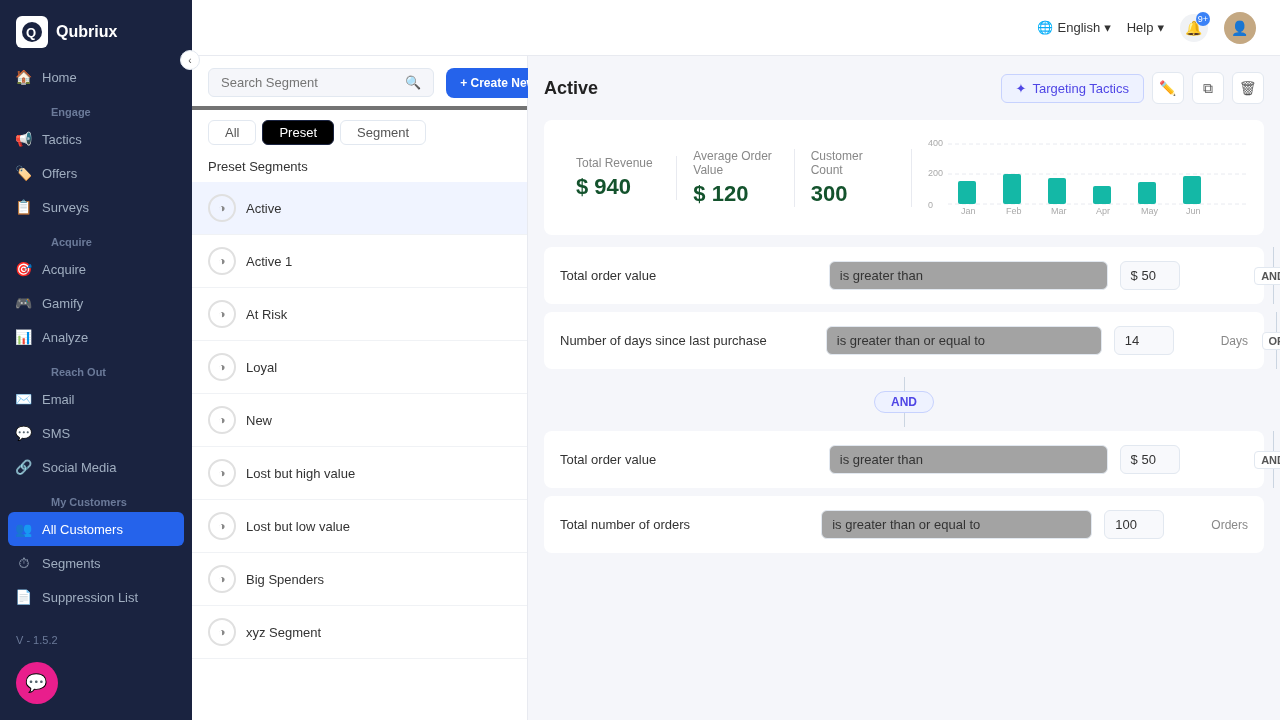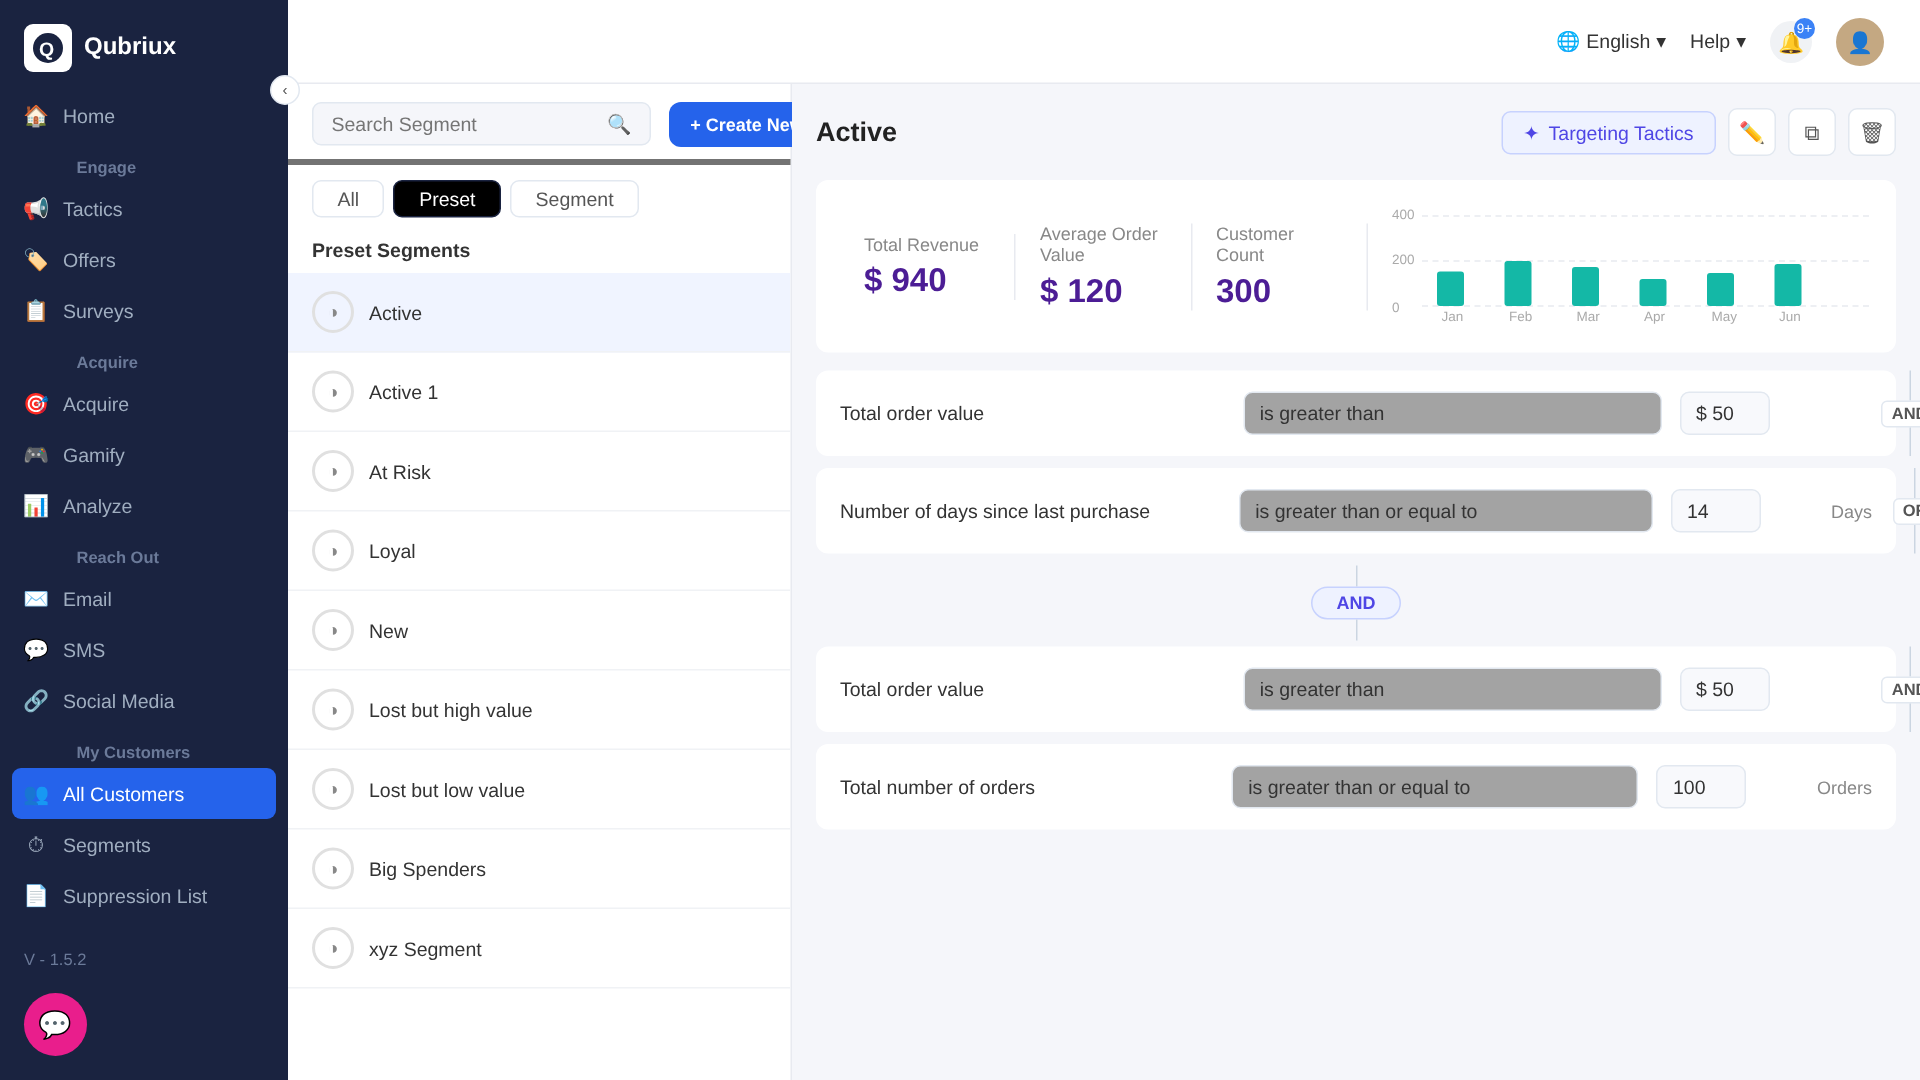--- a/index.html
+++ b/index.html
@@ -31,41 +31,41 @@
 
     
     .content { flex: 1; display: flex; overflow: hidden; }
 
     
     .segment-panel { width: 336px; background: #fff; border-right: 1px solid #e8eaf0; display: flex; flex-direction: column; flex-shrink: 0; }
     .search-input-wrap { display: flex; align-items: center; background: #f5f6fa; border: 1px solid #e2e8f0; border-radius: 6px; padding: 6px 12px; gap: 8px; }
     .search-input { border: none; background: transparent; outline: none; flex: 1; font-size: 13px; color: #888; }
     .filter-tab { padding: 4px 16px; border-radius: 6px; border: 1px solid #e2e8f0; font-size: 13px; cursor: pointer; color: #555; background: #fff; }
     .filter-tab.active { background: #000000; color: #fff; border-color: #1a2340; }
-    .segment-list-label { padding: 8px 16px; font-size: 13px; font-weight: 700; color: #333; }
+    .segment-list-label { padding: 8px 16px; font-size: 13px; font-weight: 400; color: #333; }
     .segment-list { flex: 1; overflow-y: auto; }
     .segment-item { display: flex; align-items: center; gap: 10px; padding: 12px 16px; cursor: pointer; border-bottom: 1px solid #f0f2f5; }
     .segment-item.selected { background: #f0f4ff; }
     .seg-icon { width: 28px; height: 28px; border-radius: 50%; border: 2px solid #e0e0e0; display: flex; align-items: center; justify-content: center; font-size: 12px; color: #888; flex-shrink: 0; }
     .seg-name { font-size: 13px; color: #333; }
 
     
     .detail-panel { flex: 1; background: #f5f6fa; overflow-y: auto; padding: 16px; }
     .detail-header { display: flex; align-items: center; justify-content: space-between; margin-bottom: 16px; }
     .detail-title { font-size: 18px; font-weight: 600; color: #222; }
     .detail-actions { display: flex; align-items: center; gap: 8px; }
     .tactics-btn { display: flex; align-items: center; gap: 6px; background: #eef2ff; border: 1px solid #c7d2fe; color: #4f46e5; border-radius: 6px; padding: 6px 14px; cursor: pointer; font-size: 13px; }
     .icon-btn { width: 32px; height: 32px; border-radius: 6px; border: 1px solid #e2e8f0; background: #fff; display: flex; align-items: center; justify-content: center; cursor: pointer; font-size: 14px; color: #555; }
 
     
     .stats-card { background: #fff; border-radius: 8px; padding: 16px; margin-bottom: 12px; display: flex; align-items: center; gap: 0; }
     .stat-item { flex: 1; padding: 0 16px; border-right: 1px solid #e8eaf0; }
     .stat-item:last-child { border-right: none; }
     .stat-label { font-size: 12px; color: #888; margin-bottom: 4px; }
-    .stat-value { font-size: 22px; font-weight: 700; color: #4c1d95; }
+    .stat-value { font-size: 22px; font-weight: 700; color: #14532d; }
     .chart-area { flex: 2; padding-left: 16px; }
 
     
     .condition-card { background: #fff; border-radius: 8px; padding: 14px 16px; margin-bottom: 8px; display: flex; align-items: center; gap: 12px; position: relative; }
     .condition-field { flex: 2; font-size: 13px; color: #333; }
     .condition-op { flex: 2; font-size: 13px; color: #333; border: 1px solid #e2e8f0; border-radius: 6px; padding: 6px 10px; background: #a3a3a3; }
     .condition-val { flex: 1; font-size: 13px; color: #333; display: flex; align-items: center; gap: 6px; }
     .condition-val-box { border: 1px solid #e2e8f0; border-radius: 6px; padding: 6px 10px; background: #f8f9fc; min-width: 60px; }
     .condition-suffix { color: #888; font-size: 12px; padding-left: 41px; }
 

